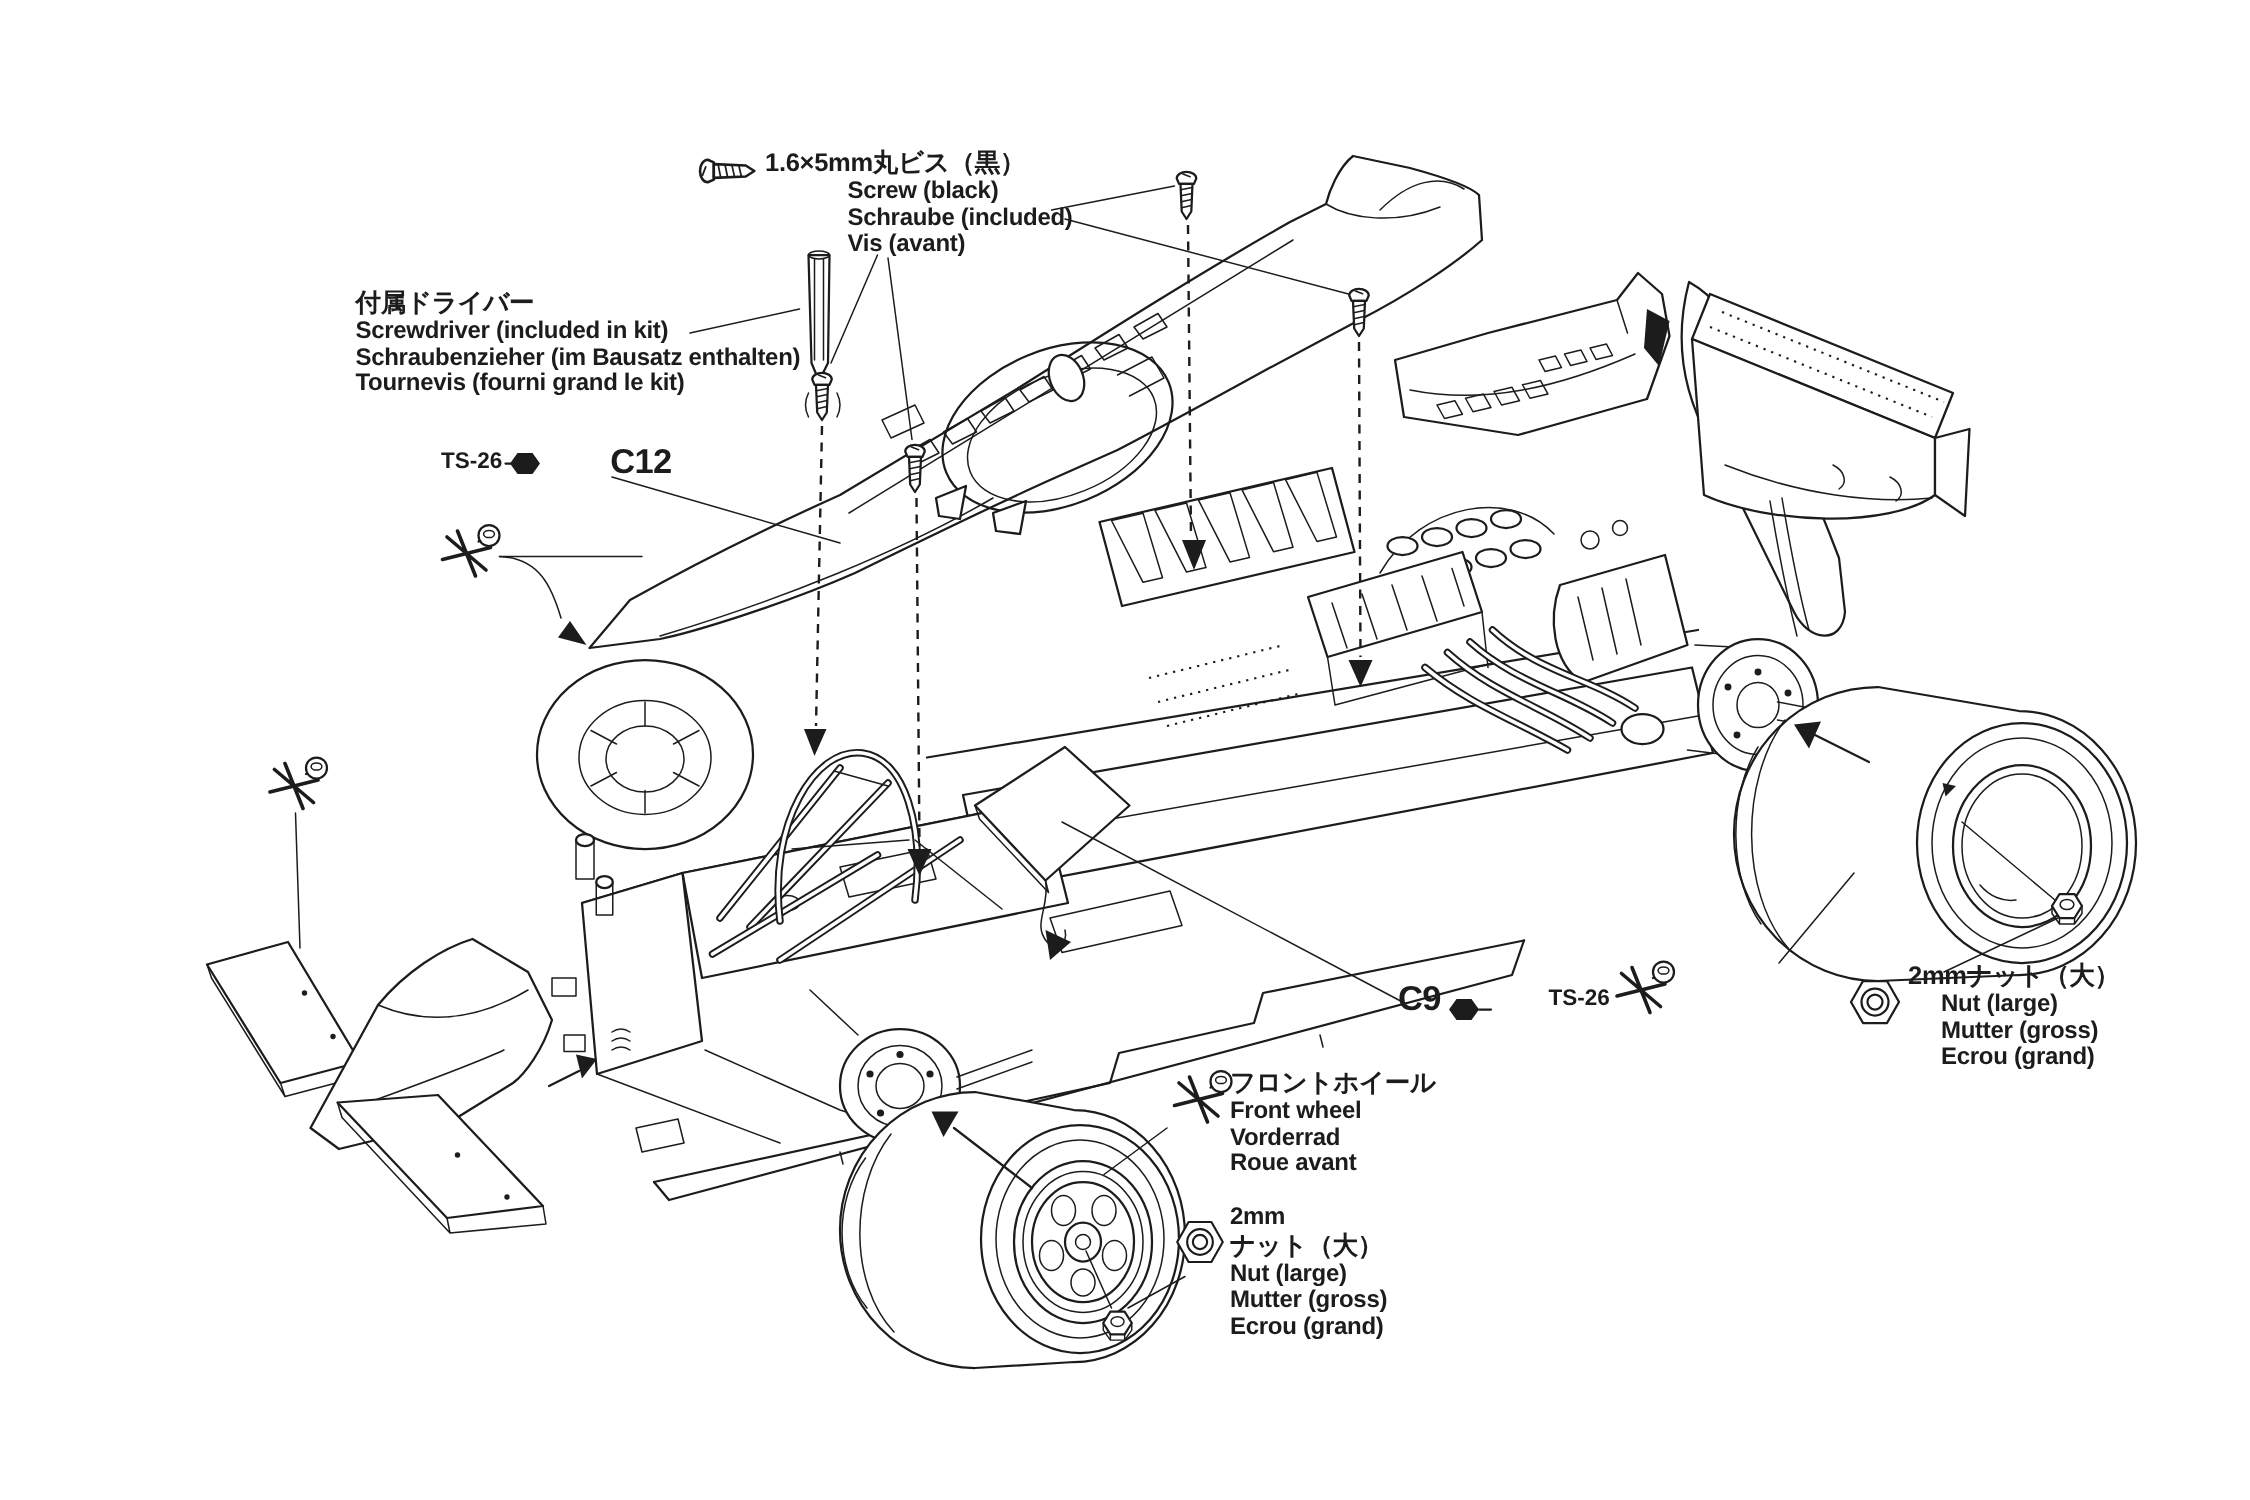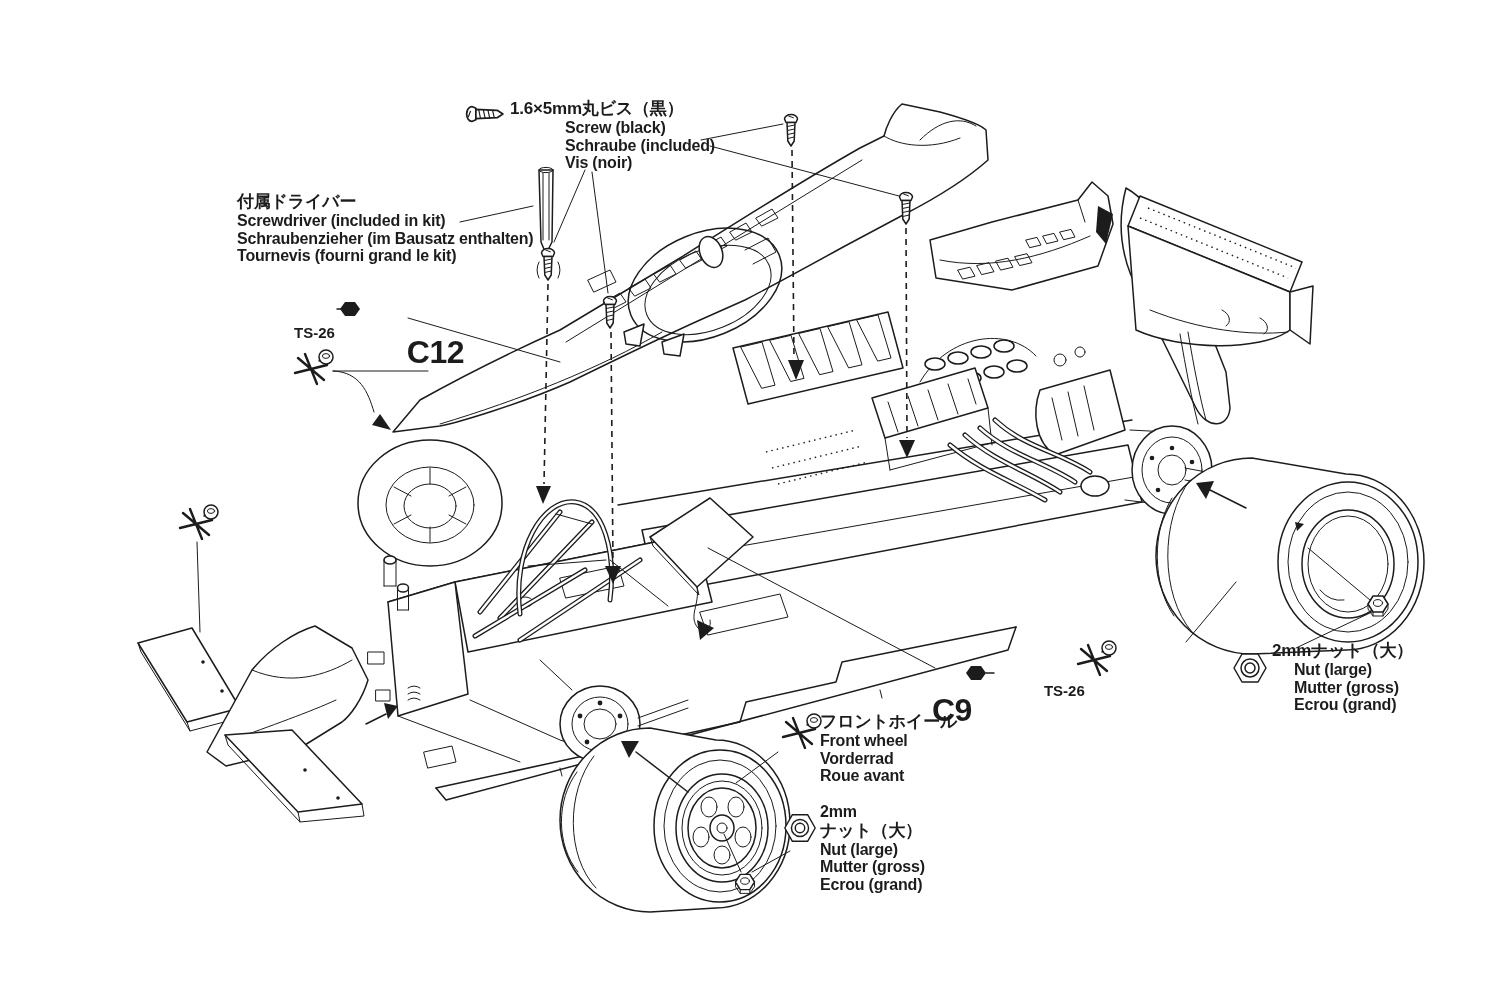--- a/index.html
+++ b/index.html
@@ -15,21 +15,21 @@
   .lnthin{stroke:var(--ink);fill:none;stroke-width:1;stroke-linecap:round;stroke-linejoin:round;}
   .w{stroke:var(--ink);fill:var(--paper);stroke-width:1.5;stroke-linejoin:round;}
   .k{fill:var(--ink);stroke:none;}
   .tube{stroke:var(--ink);fill:none;stroke-width:5;stroke-linecap:round;}
   .tubein{stroke:var(--paper);fill:none;stroke-width:2.4;stroke-linecap:round;}
   .dash{stroke:var(--ink);fill:none;stroke-width:1.6;stroke-dasharray:6 5;}
   .dots{stroke:var(--ink);fill:none;stroke-width:1.4;stroke-dasharray:1.5 4;}
   .label{position:absolute;font-weight:bold;font-size:16px;line-height:17.5px;letter-spacing:-0.2px;white-space:nowrap;}
   .label .jp{font-size:17px;line-height:20px;}
   .partrow{position:absolute;display:flex;align-items:center;gap:21px;font-weight:bold;white-space:nowrap;}
-  .partrow .code-big{font-size:32px;letter-spacing:-0.5px;margin-top:40px;}
+  .partrow .code-big{font-size:23px;letter-spacing:-0.5px;}
   .partrow .code-small{font-size:15px;}
 </style>
 </head>
 <body>
 <div id="sheet">
 
 <svg width="1500" height="1000" viewBox="0 0 1500 1000">
   <defs>
     <g id="screwV">
       <path class="w" d="M-6.5,-1 a6.5,4.5 0 1 1 13,0 l-1.5,3.5 h-10 Z"></path>
@@ -333,21 +333,21 @@
       <path class="ln" d="M986,673 L994,673"></path>
     </g>
   </g>
 </svg>
 
 <div class="label" style="left:510px;top:99px;">
   <div class="jp">1.6×5mm丸ビス（黒）</div>
   <div style="margin-left:55px;">
     <div>Screw (black)</div>
     <div>Schraube (included)</div>
-    <div>Vis (noir)</div>
+    <div>Vis (avant)</div>
   </div>
 </div>
 
 <div class="label" style="left:237px;top:192px;">
   <div class="jp">付属ドライバー</div>
   <div>Screwdriver (included in kit)</div>
   <div>Schraubenzieher (im Bausatz enthalten)</div>
   <div>Tournevis (fourni grand le kit)</div>
 </div>
 

